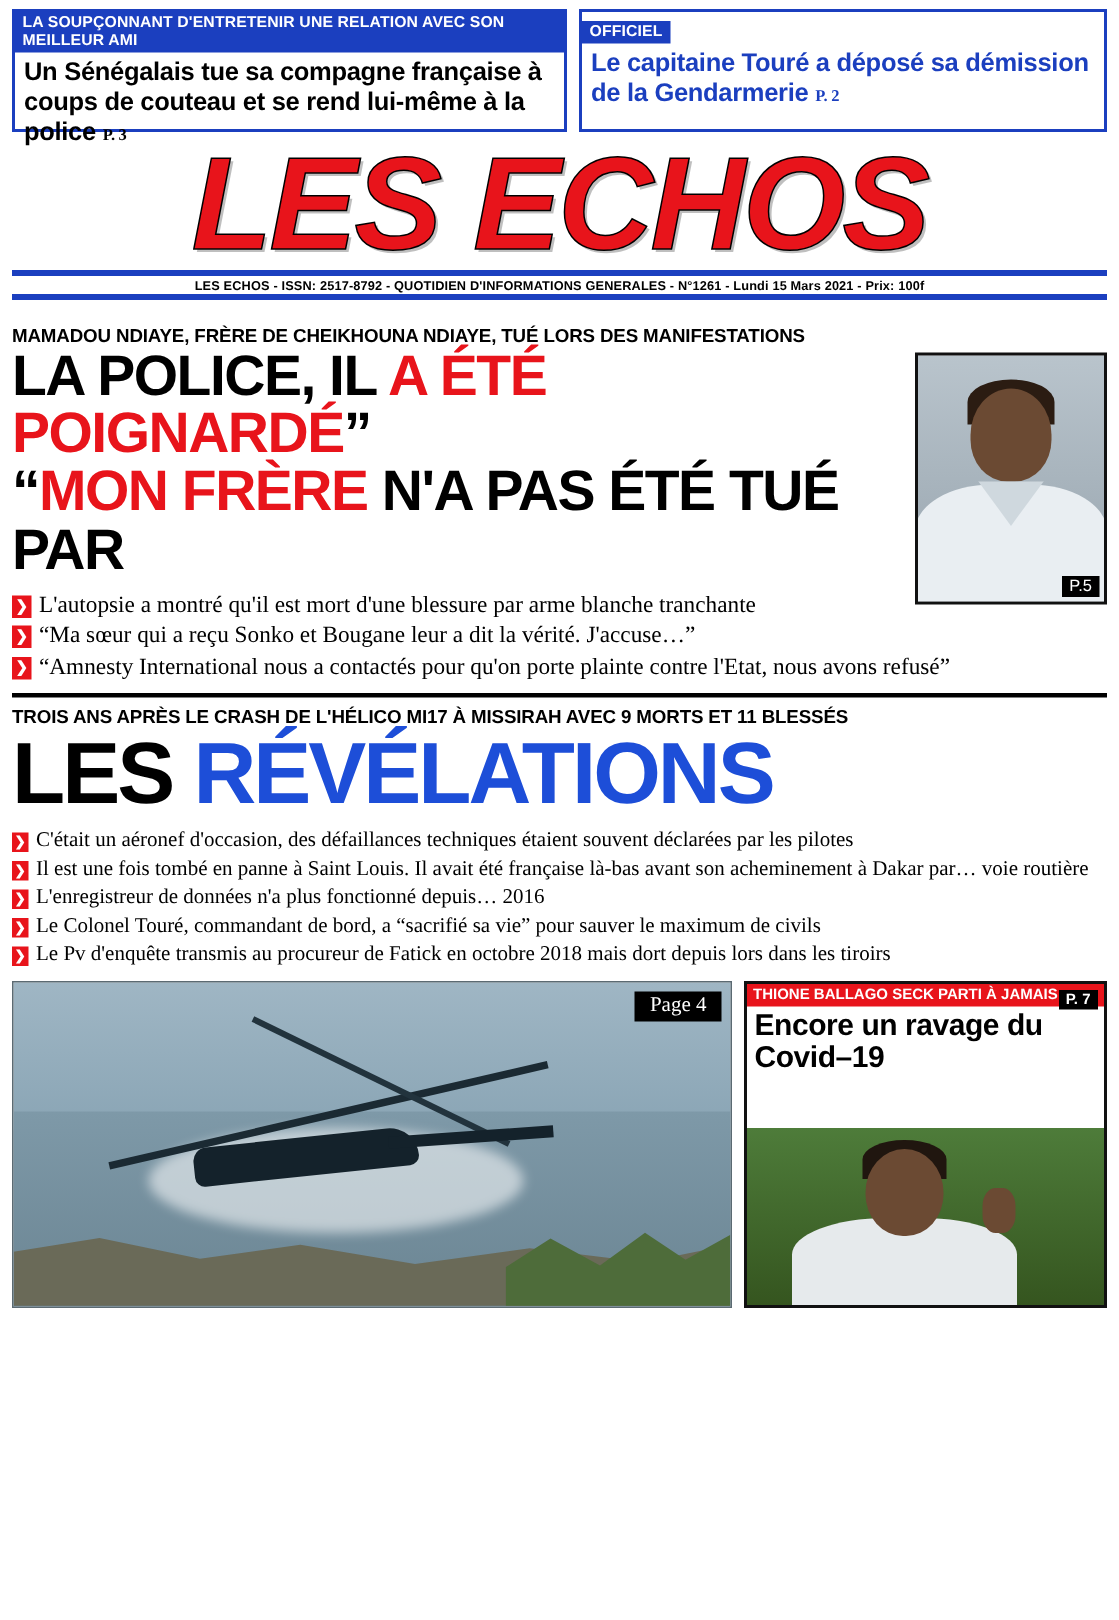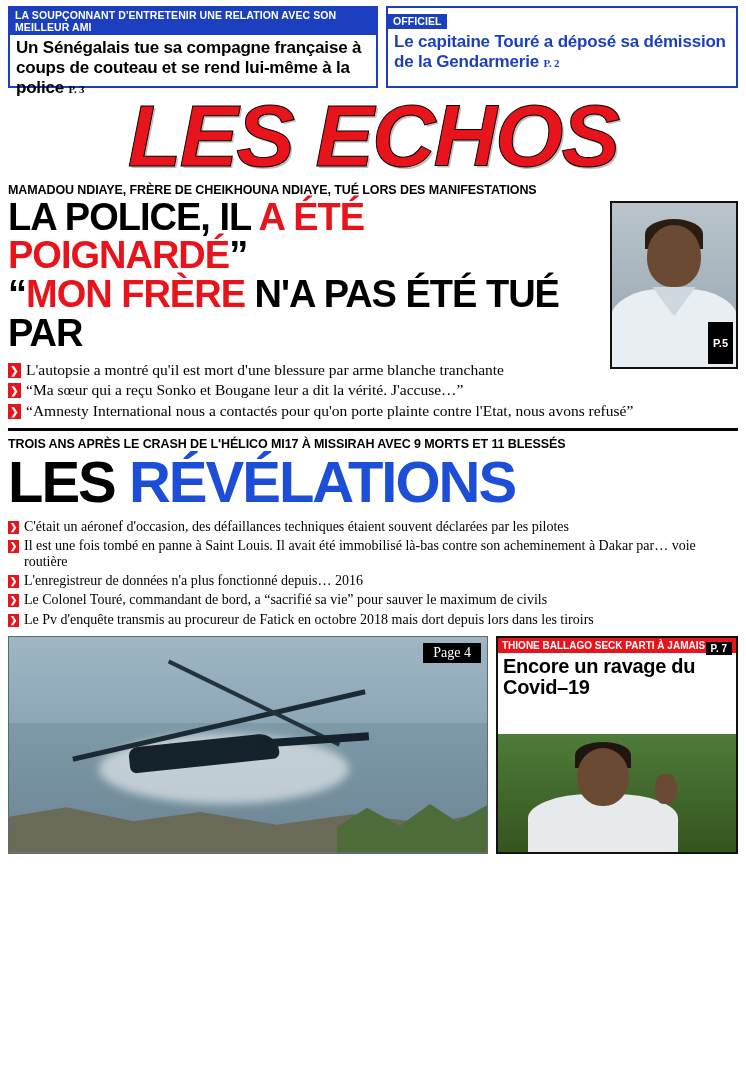--- a/index.html
+++ b/index.html
@@ -84,21 +84,21 @@
     padding: 1px 0 1px 0;
   }
   .blue-bar {
     height: 4px;
     background: #1b3fbf;
     width: 100%;
   }
 
   
   .lead {
-    margin-top: 5px;
+    margin-top: 17px;
     position: relative;
   }
   .lead-kicker {
     font-size: 12.5px;
     font-weight: bold;
     letter-spacing: -0.1px;
     margin-bottom: 1px;
   }
   .lead-headline {
     font-size: 38px;
@@ -158,22 +158,22 @@
     background: #cfd8de;
     clip-path: polygon(0 0, 100% 0, 50% 100%);
   }
   .page-tag {
     position: absolute;
     right: 3px;
     bottom: 3px;
     background: #000;
     color: #fff;
     font-size: 11px;
-    font-weight: bold;
-    padding: 15px 5px;
+    font-weight: normal;
+    padding: 1px 5px;
   }
 
   
   .bullets { margin-top: 8px; }
   .bullet-row {
     display: flex;
     align-items: flex-start;
     gap: 5px;
     margin-bottom: 3px;
   }
@@ -391,20 +391,25 @@
       <div class="teaser-kicker">OFFICIEL</div>
       <div class="teaser-title blue">
         <span>Le capitaine Touré a déposé sa démission de la Gendarmerie</span>
         <span class="teaser-page">P. 2</span>
       </div>
     </div>
   </div>
 
   <div class="masthead">
     <div class="masthead-title">LES ECHOS</div>
+    <div class="masthead-rule-wrap">
+      <div class="blue-bar"></div>
+      <div class="masthead-info">LES ECHOS - ISSN: 2517-8792 - QUOTIDIEN D'INFORMATIONS GENERALES - N°1261 - Lundi 15 Mars 2021 - Prix: 100f</div>
+      <div class="blue-bar"></div>
+    </div>
   </div>
 
   <div class="lead">
     <div class="lead-kicker">MAMADOU NDIAYE, FRÈRE DE CHEIKHOUNA NDIAYE, TUÉ LORS DES MANIFESTATIONS</div>
     <div class="lead-headline">
       <div>
         <span>LA POLICE, IL </span><span class="red">A ÉTÉ POIGNARDÉ</span><span>”</span>
       </div>
       <div>
         <span>“</span><span class="red">MON FRÈRE</span><span> N'A PAS ÉTÉ TUÉ PAR</span>
@@ -444,21 +449,21 @@
       <span class="red">RÉVÉLATIONS</span>
     </div>
 
     <div class="bullets small">
       <div class="bullet-row">
         <span class="bullet-mark">❯</span>
         <span class="bullet-text">C'était un aéronef d'occasion, des défaillances techniques étaient souvent déclarées par les pilotes</span>
       </div>
       <div class="bullet-row">
         <span class="bullet-mark">❯</span>
-        <span class="bullet-text">Il est une fois tombé en panne à Saint Louis. Il avait été immobilisé là-bas contre son acheminement à Dakar par… voie routière</span>
+        <span class="bullet-text">Il est une fois tombé en panne à Saint Louis. Il avait été française là-bas avant son acheminement à Dakar par… voie routière</span>
       </div>
       <div class="bullet-row">
         <span class="bullet-mark">❯</span>
         <span class="bullet-text">L'enregistreur de données n'a plus fonctionné depuis… 2016</span>
       </div>
       <div class="bullet-row">
         <span class="bullet-mark">❯</span>
         <span class="bullet-text">Le Colonel Touré, commandant de bord, a “sacrifié sa vie” pour sauver le maximum de civils</span>
       </div>
       <div class="bullet-row">

